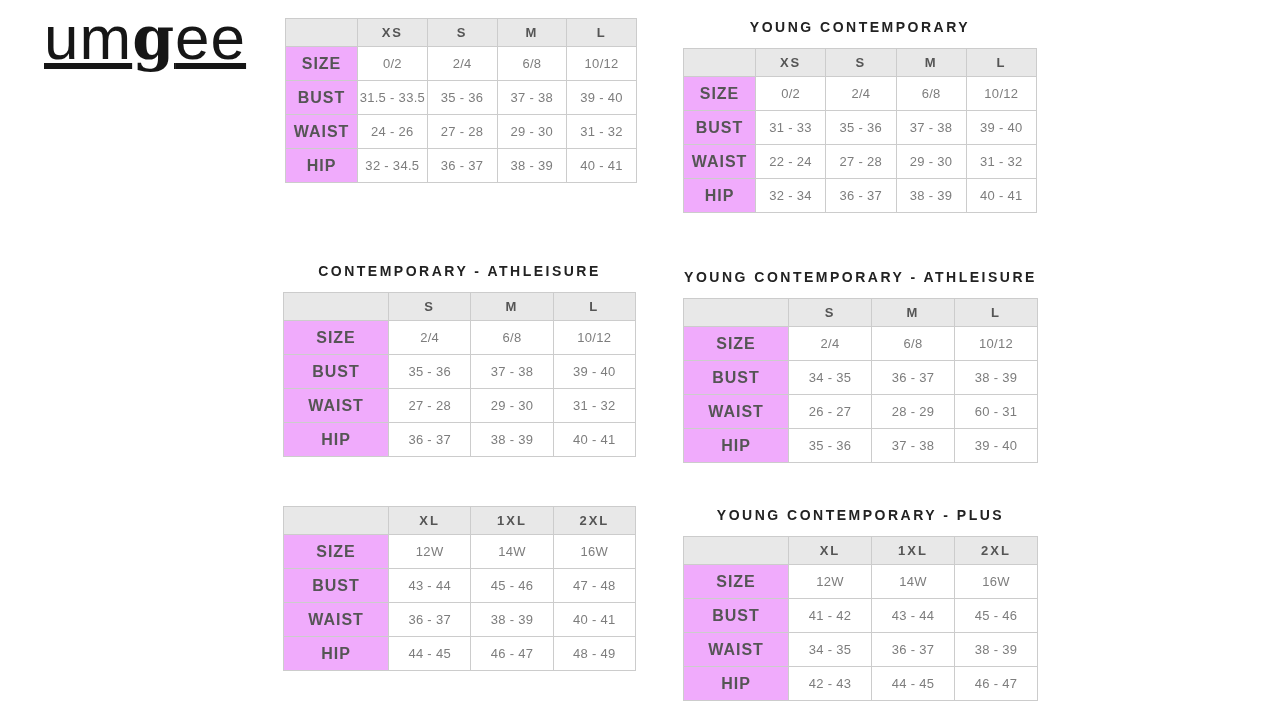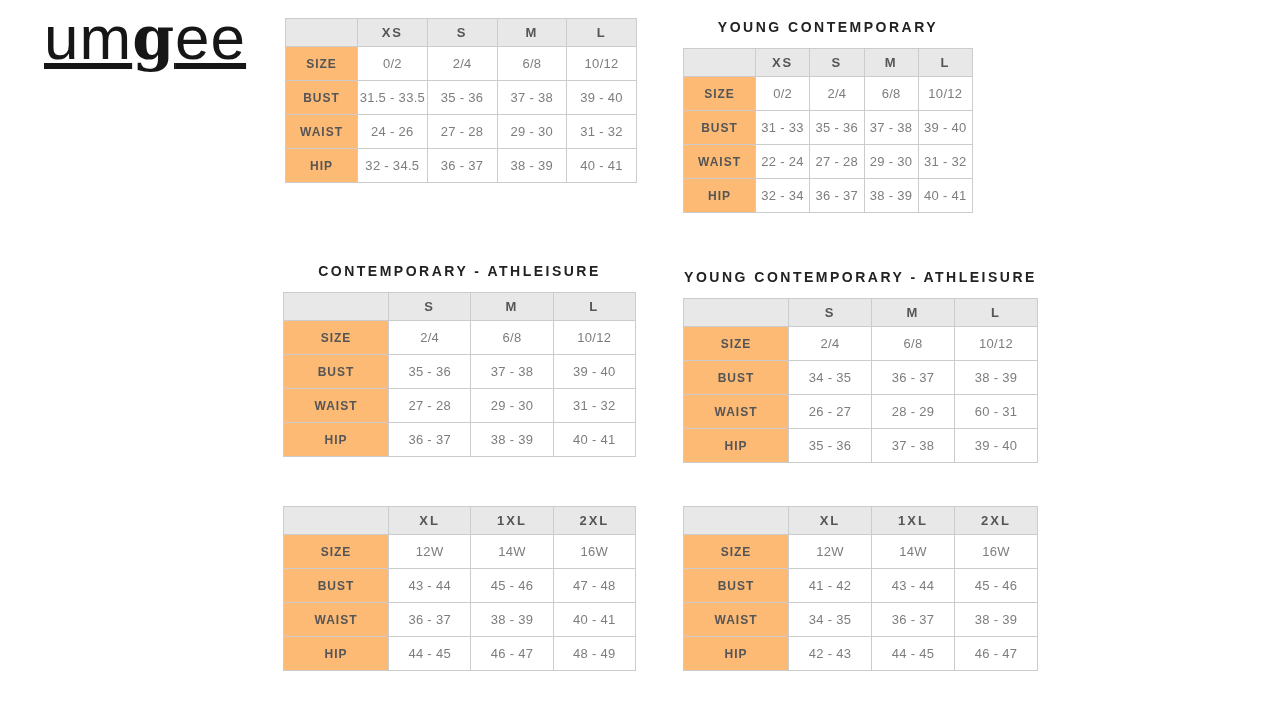--- a/index.html
+++ b/index.html
@@ -52,25 +52,25 @@
   .size-table thead th {
     height: 28px;
     background: var(--header-bg, #e8e8e8);
     font-size: 13px;
     font-weight: bold;
     letter-spacing: 2px;
     color: var(--header-text, #555);
   }
   .size-table tbody th {
     height: 34px;
-    font-size: 12px;
+    font-size: 16px;
     font-weight: bold;
     letter-spacing: 1px;
     color: var(--label-text, #555);
-    background: #fdba74;
+    background: #f0abfc;
   }
   .size-table tbody td {
     height: 34px;
     font-size: 13px;
     letter-spacing: 0.3px;
     color: var(--value-text, #7d7d7d);
     background: #fff;
   }
   .narrow-first col.first-col { width: 72px; }
   .wide-first  col.first-col { width: 105px; }
@@ -126,21 +126,21 @@
           <th>HIP</th>
           <td>32 - 34.5</td>
           <td>36 - 37</td>
           <td>38 - 39</td>
           <td>40 - 41</td>
         </tr>
       </tbody>
     </table>
 </section>
 
-<section class="chart-block narrow-first" style="left:683px; top:18px; width:290px;">
+<section class="chart-block narrow-first" style="left:683px; top:18px; width:354px;">
   <h2 class="chart-title">YOUNG CONTEMPORARY</h2>
   <table class="size-table">
       <colgroup>
         <col class="first-col">
         <col>
         <col>
         <col>
         <col>
       </colgroup>
       <thead>
@@ -316,20 +316,21 @@
           <th>HIP</th>
           <td>44 - 45</td>
           <td>46 - 47</td>
           <td>48 - 49</td>
         </tr>
       </tbody>
     </table>
 </section>
 
 <section class="chart-block wide-first" style="left:683px; top:506px; width:355px;">
+  <h2 class="chart-title">YOUNG CONTEMPORARY - PLUS</h2>
   <table class="size-table">
       <colgroup>
         <col class="first-col">
         <col>
         <col>
         <col>
       </colgroup>
       <thead>
         <tr>
           <th></th>

